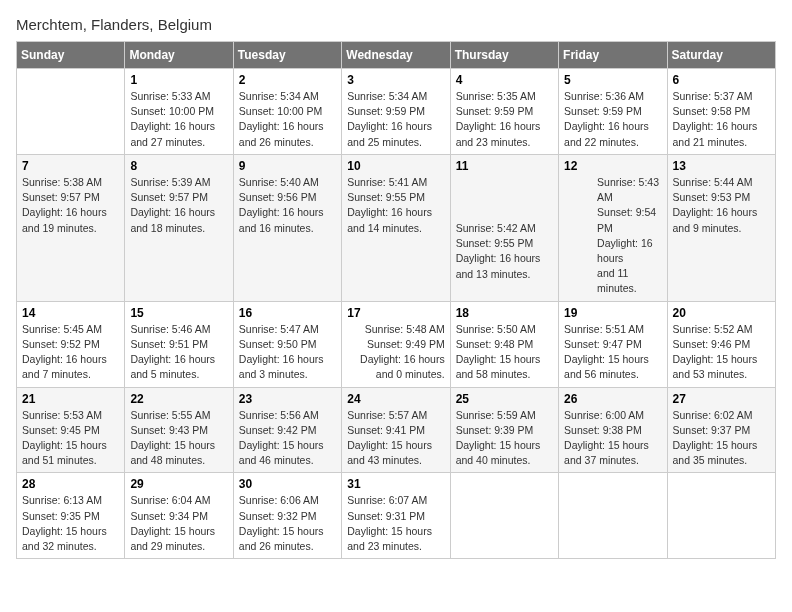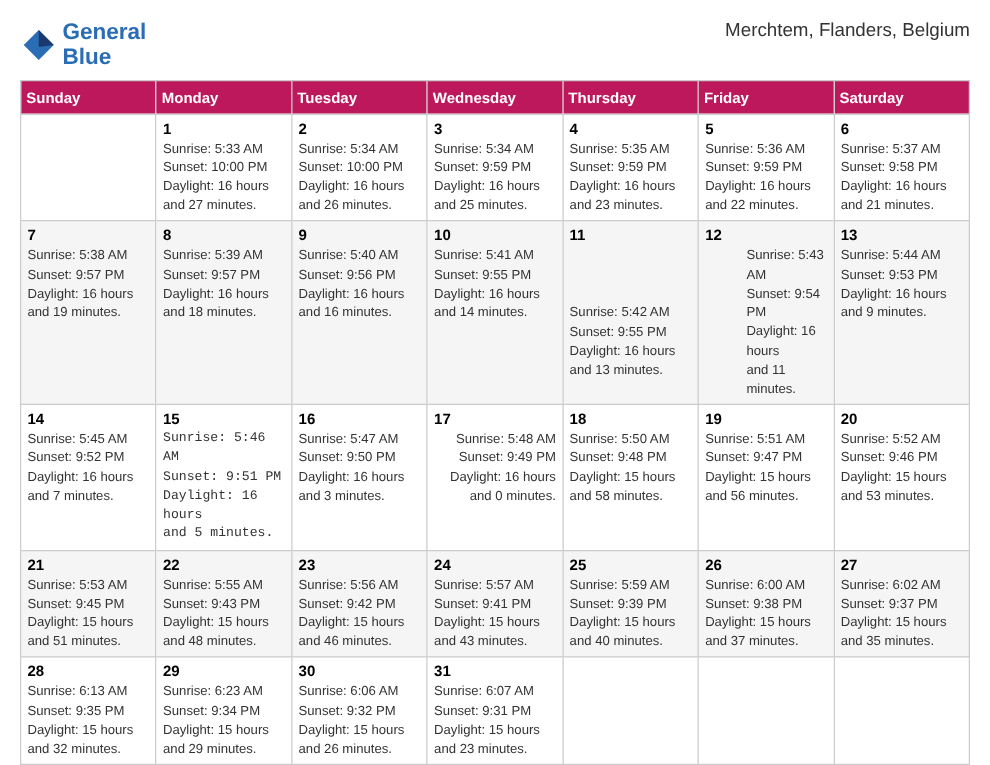--- a/index.html
+++ b/index.html
@@ -45,21 +45,21 @@
     .location-title {
       font-size: 15px;
       color: #333;
     }
     table {
       width: 100%;
       border-collapse: collapse;
       font-size: 11px;
     }
     thead tr th {
-      background-color: #be185d;
+      background-color: #737373;
       color: #fff;
       padding: 6px 4px;
       text-align: left;
       font-size: 12px;
       font-weight: bold;
       border: 1px solid #ccc;
     }
     tbody tr td {
       border: 1px solid #ccc;
       padding: 4px 5px;
@@ -83,30 +83,20 @@
       line-height: 1.45;
     }
     td.empty {
       background: #fff;
     }
   </style>
 </head>
 <body>
 
 <div class="header">
-  <div class="logo">
-    <svg class="logo-icon" viewBox="0 0 40 40">
-      <polygon points="20,4 36,20 20,36 4,20" fill="#2a6db5"></polygon>
-      <polygon points="20,4 36,20 20,22" fill="#1a3a6e"></polygon>
-    </svg>
-    <div class="logo-text">
-      <div><span>General</span></div>
-      <div style="color:#2a6db5">Blue</div>
-    </div>
-  </div>
   <div class="title-block">
     <div class="location-title">Merchtem, Flanders, Belgium</div>
   </div>
 </div>
 
 <table>
   <thead>
     <tr>
     <th>Sunday</th>
         <th>Monday</th>
@@ -217,21 +207,21 @@
       <tr>
         <td>
           <div class="day-number">14</div>
           <div class="day-info" style="white-space: pre-line;">Sunrise: 5:45 AM
 Sunset: 9:52 PM
 Daylight: 16 hours
 and 7 minutes.</div>
         </td>
         <td>
           <div class="day-number">15</div>
-          <div class="day-info" style="white-space: pre-line; font-family: Liberation Mono, monospace;">Sunrise: 5:46 AM
+          <div class="day-info" style="white-space: pre-line;">Sunrise: 5:46 AM
 Sunset: 9:51 PM
 Daylight: 16 hours
 and 5 minutes.</div>
         </td>
         <td>
           <div class="day-number">16</div>
           <div class="day-info" style="white-space: pre-line;">Sunrise: 5:47 AM
 Sunset: 9:50 PM
 Daylight: 16 hours
 and 3 minutes.</div>
@@ -319,21 +309,21 @@
       <tr>
         <td>
           <div class="day-number">28</div>
           <div class="day-info" style="white-space: pre-line;">Sunrise: 6:13 AM
 Sunset: 9:35 PM
 Daylight: 15 hours
 and 32 minutes.</div>
         </td>
         <td>
           <div class="day-number">29</div>
-          <div class="day-info" style="white-space: pre-line;">Sunrise: 6:23 AM
+          <div class="day-info" style="white-space: pre-line;">Sunrise: 6:04 AM
 Sunset: 9:34 PM
 Daylight: 15 hours
 and 29 minutes.</div>
         </td>
         <td>
           <div class="day-number">30</div>
           <div class="day-info" style="white-space: pre-line;">Sunrise: 6:06 AM
 Sunset: 9:32 PM
 Daylight: 15 hours
 and 26 minutes.</div>

